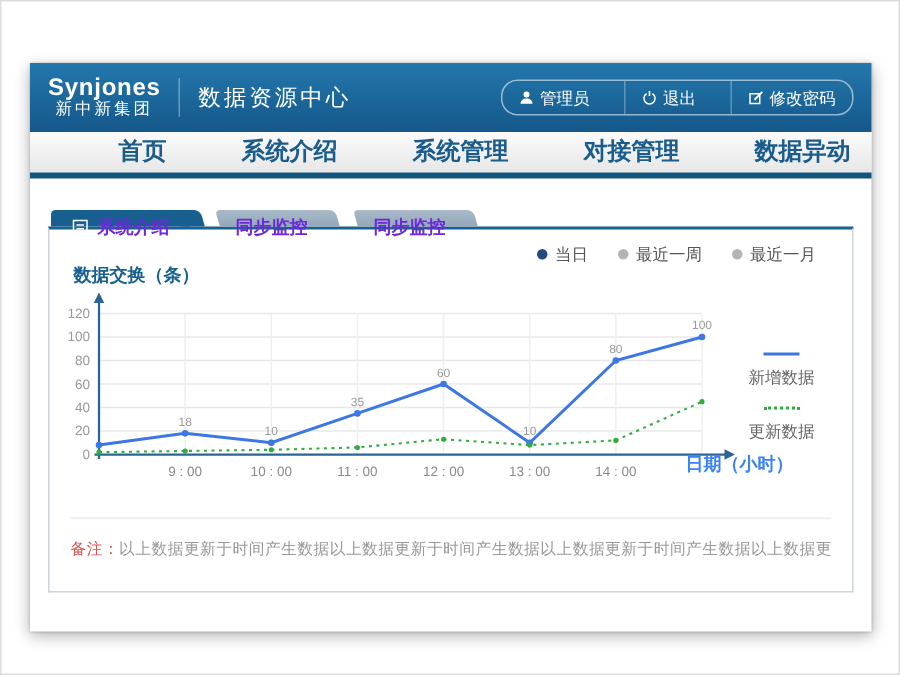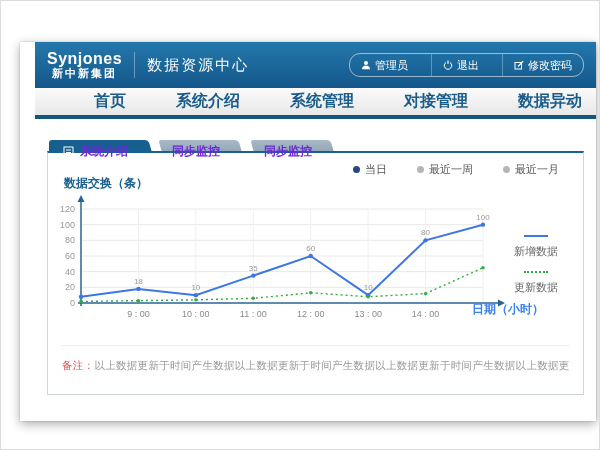--- a/index.html
+++ b/index.html
@@ -1,26 +1,26 @@
 <!DOCTYPE html>
 <html><head>
 <meta charset="utf-8">
 <style>
   html,body{margin:0;padding:0;}
   .frame{width:600px;height:450px;position:relative;background:#fff;border:1px solid #dcdcdc;
          box-sizing:border-box;font-family:"Liberation Sans","DejaVu Sans",sans-serif;overflow:hidden;}
   .window{position:absolute;left:19px;top:41px;width:561px;height:379px;background:#fff;
-          box-shadow:0 3px 10px rgba(0,0,0,.32),0 0 2px rgba(0,0,0,.2);padding-left:15px;}
+          box-shadow:0 3px 10px rgba(0,0,0,.32),0 0 2px rgba(0,0,0,.2);}
 
   
   .header{height:46px;background:linear-gradient(180deg,#2478ac,#14578a);display:flex;align-items:center;
           padding:0 12px;box-sizing:border-box;}
   .logo{color:#fff;text-align:center;line-height:1.05;cursor:pointer;}
   .logo-name{font-size:16px;font-weight:bold;letter-spacing:.5px;}
-  .logo-sub{font-size:11px;font-weight:bold;letter-spacing:2px;}
+  .logo-sub{font-size:11px;font-weight:normal;letter-spacing:2px;}
   .header-divider{width:1px;height:26px;background:rgba(255,255,255,.35);margin:0 12px;}
   .app-title{color:#fff;font-size:15px;letter-spacing:2px;}
   .user-pill{margin-left:auto;display:flex;align-items:flex-end;border:1px solid rgba(255,255,255,.55);
              border-radius:11px;height:22px;font-size:11px;color:#fff;overflow:hidden;gap:12px;}
   .user-item{display:flex;align-items:center;gap:4px;padding:0 11px;height:100%;cursor:pointer;}
   .user-item + .user-item{border-left:1px solid rgba(255,255,255,.3);}
 
   
   .nav{height:27px;background:linear-gradient(180deg,#fbfbfb,#e7e7e7);display:flex;align-items:center;padding-left:34px;}
   .nav-item{font-size:16px;font-weight:bold;color:#1a5c8c;padding:0 25px;cursor:pointer;white-space:nowrap;}
@@ -34,21 +34,21 @@
   .tab .tab-inner{position:relative;z-index:1;display:flex;align-items:center;gap:6px;}
   .tab.active::before{content:'';position:absolute;left:0;top:0;bottom:0;right:8px;background:#175f8e;border-radius:3px 0 0 0;}
   .tab.active::after{content:'';position:absolute;right:0;top:0;bottom:0;width:16px;background:#175f8e;
                      transform:skewX(16deg);border-radius:0 4px 0 0;}
   .tab.inactive::before{content:'';position:absolute;left:2px;right:2px;top:0;bottom:0;
                         background:linear-gradient(180deg,#a9bac8,#93a8ba);transform:skewX(16deg);border-radius:3px 4px 0 0;}
 
   
   .panel{position:relative;margin:0 12px;height:244px;border:1px solid #cdd4da;border-top:2px solid #19618f;
          background:#fff;box-sizing:border-box;}
-  .filters{position:absolute;top:9px;right:24px;display:flex;gap:30px;align-items:flex-end;}
+  .filters{position:absolute;top:9px;right:24px;display:flex;gap:20px;align-items:flex-end;}
   .filter{display:flex;align-items:center;gap:5px;font-size:11px;color:#555;cursor:pointer;}
   .radio-dot{width:7px;height:7px;border-radius:50%;background:#b5b5b5;}
   .filter.selected .radio-dot{background:#27487e;}
   .y-title{position:absolute;left:16px;top:22px;font-size:12px;font-weight:bold;color:#19618f;text-align:center;}
   .chart-box{position:absolute;left:8px;top:38px;width:462px;height:150px;}
   .x-label{position:absolute;left:424px;top:148px;font-size:12px;font-weight:bold;color:#3b82f6;white-space:nowrap;}
   .chart-legend{position:absolute;left:466px;top:82px;}
   .leg-row{display:flex;align-items:center;gap:7px;margin-bottom:12px;cursor:pointer;flex-direction:column;}
   .leg-line{width:24px;height:0;}
   .leg-name{font-size:11px;color:#666;white-space:nowrap;}

